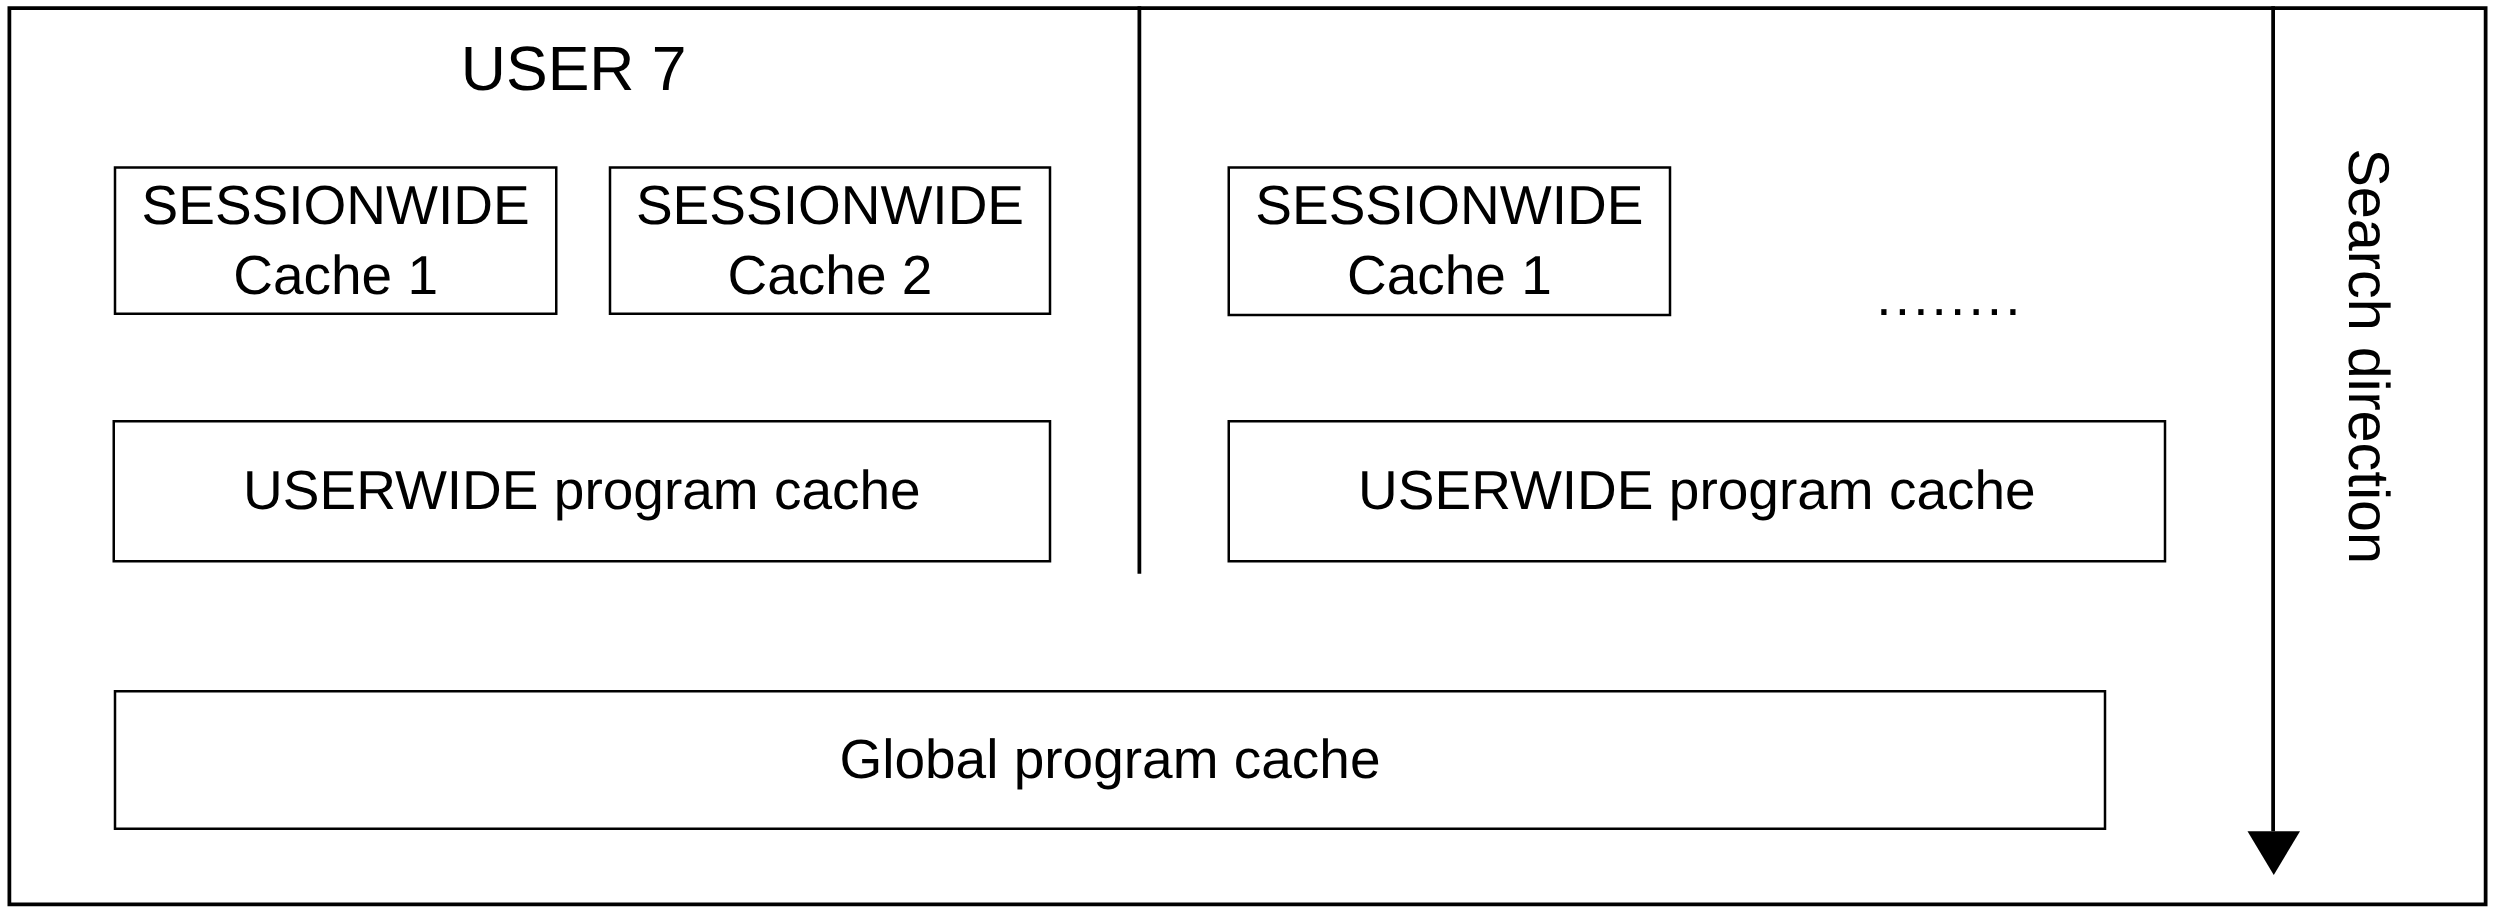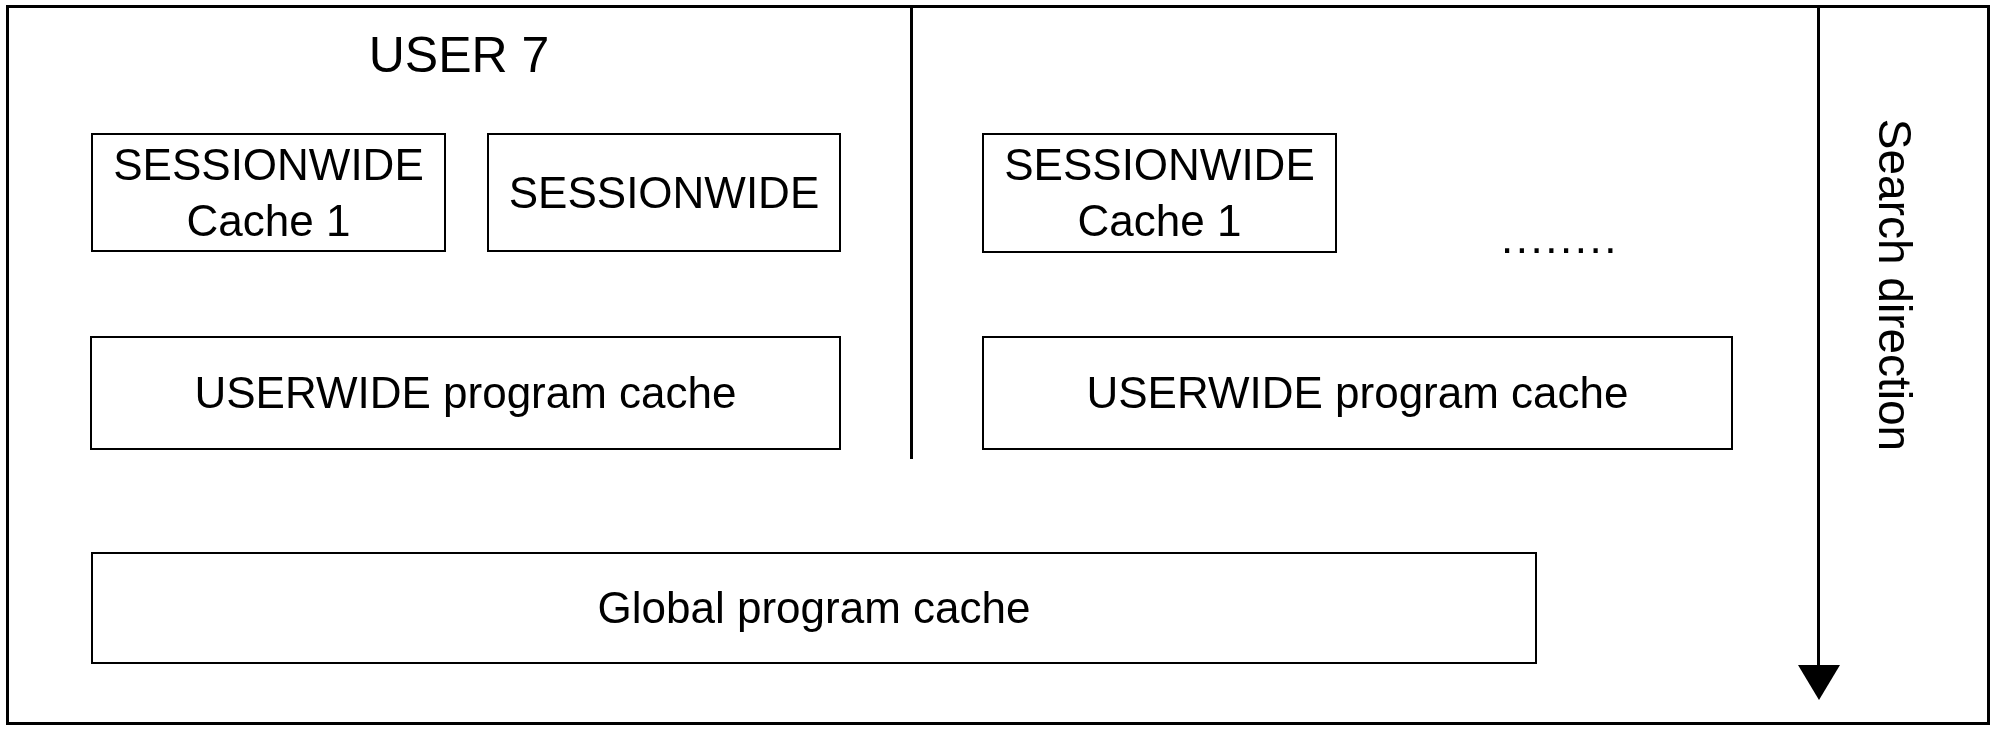--- a/index.html
+++ b/index.html
@@ -50,21 +50,21 @@
     line-height: 56px;
     white-space: nowrap;
   }
   .session-u1-c1 { left: 91px;  top: 133px; width: 355px; height: 119px; }
   .session-u1-c2 { left: 487px; top: 133px; width: 354px; height: 119px; }
   .session-u2-c1 { left: 982px; top: 133px; width: 355px; height: 120px; }
 
   .userwide-u1 { left: 90px;  top: 336px; width: 751px; height: 114px; }
   .userwide-u2 { left: 982px; top: 336px; width: 751px; height: 114px; }
 
-  .global-box  { left: 91px;  top: 552px; width: 1446px; height: 112px; }
+  .global-box  { left: 91px;  top: 552px; width: 1594px; height: 112px; }
 
   
   .divider {
     left: 910px; top: 5px;
     width: 3px; height: 454px;
     background: #000000;
   }
 
   
   .dots {
@@ -115,20 +115,21 @@
   <div class="abs section-title title-user1">USER 7</div>
 
 
   <div class="abs cache-box session-u1-c1">
     <div>SESSIONWIDE</div>
     <div>Cache 1</div>
   </div>
 
   <div class="abs cache-box session-u1-c2">
     <div>SESSIONWIDE</div>
+    <div>Cache 2</div>
   </div>
 
   <div class="abs cache-box session-u2-c1">
     <div>SESSIONWIDE</div>
     <div>Cache 1</div>
   </div>
 
   <div class="abs dots">........</div>
 
   <div class="abs cache-box userwide-u1">

